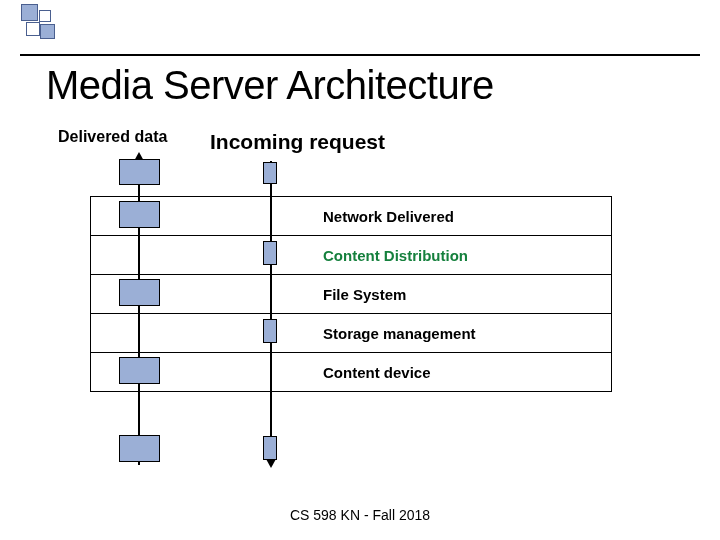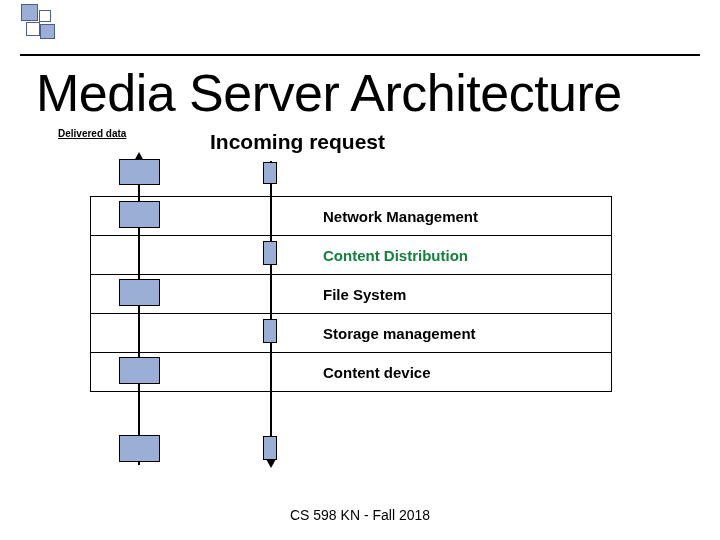--- a/index.html
+++ b/index.html
@@ -26,33 +26,32 @@
   .title-rule {
     position: absolute;
     left: 20px;
     right: 20px;
     top: 54px;
     height: 0;
     border-top: 2px solid #000;
   }
   .title {
     position: absolute;
-    left: 36px;
+    left: 46px;
     top: 63px;
-    font-size: 52px;
+    font-size: 40px;
     font-weight: 400;
     letter-spacing: -0.5px;
   }
   .label-delivered {
     position: absolute;
     left: 58px;
     top: 128px;
-    font-size: 10px;
+    font-size: 16px;
     font-weight: 700;
-    text-decoration: underline;
   }
   .label-incoming {
     position: absolute;
     left: 210px;
     top: 130px;
     font-size: 21px;
     font-weight: 700;
   }
   .layers {
     position: absolute;
@@ -122,21 +121,21 @@
 </div>
 
 <div class="title-rule"></div>
 <div class="title">Media Server Architecture</div>
 
 <div class="label-delivered">Delivered data</div>
 <div class="label-incoming">Incoming request</div>
 
 <div class="layers">
   <div class="layer">
-    <span class="layer-label">Network Management</span>
+    <span class="layer-label">Network Delivered</span>
   </div>
   <div class="layer">
     <span class="layer-label red">Content  Distribution</span>
   </div>
   <div class="layer">
     <span class="layer-label">File System</span>
   </div>
   <div class="layer">
     <span class="layer-label">Storage management</span>
   </div>

